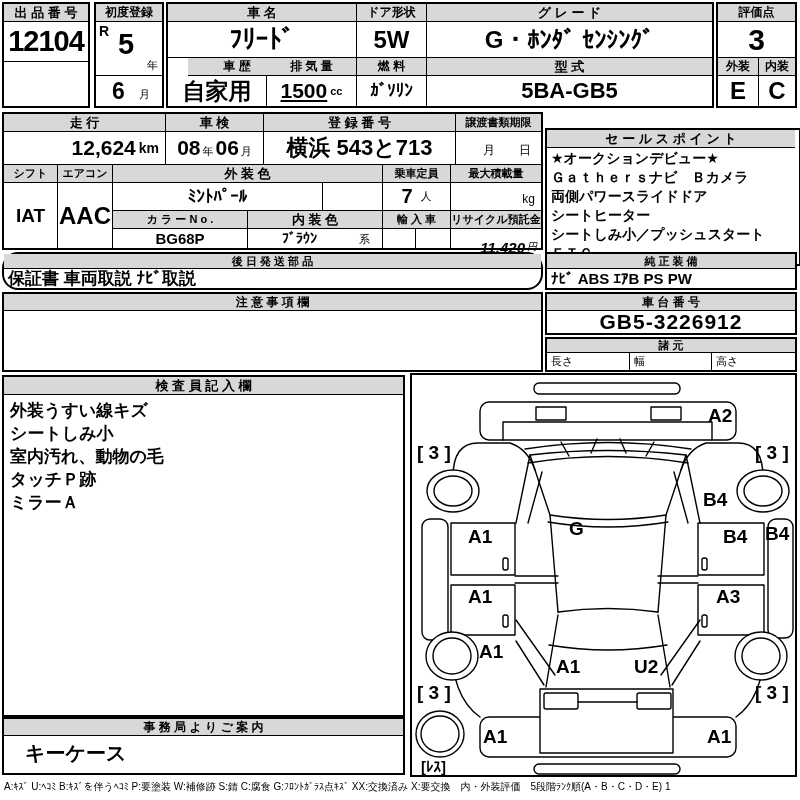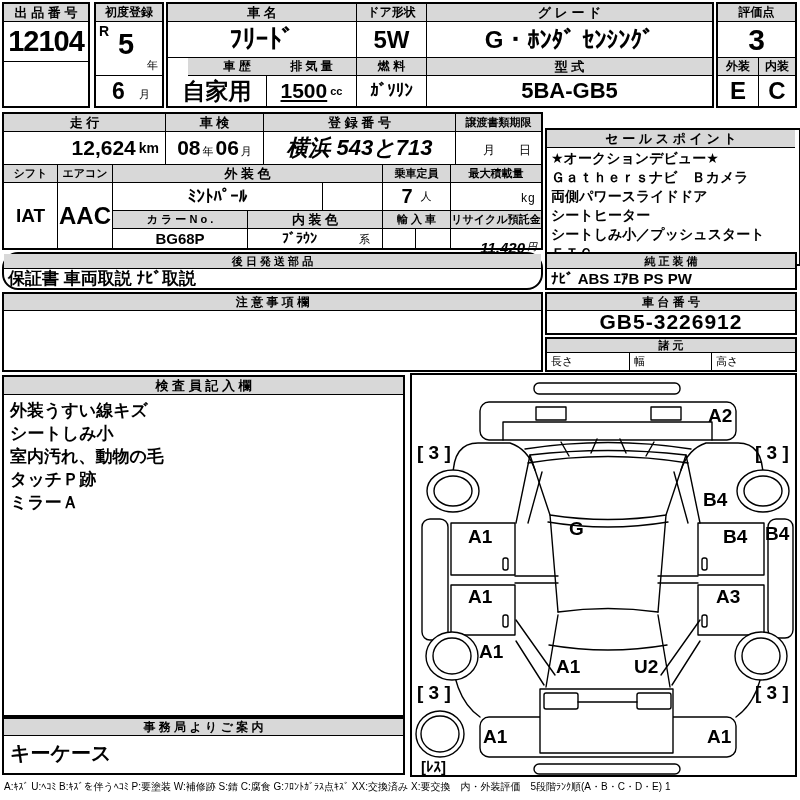--- a/index.html
+++ b/index.html
@@ -83,41 +83,41 @@
   <div class="cell cr br bb" style="left:0;top:18px;width:162px;height:33px;padding-right:6px;">
     <span class="val" style="font-size:21px;">12,624</span>
     <span class="unit" style="font-size:14px;">km</span>
   </div>
   <div class="cell c br bb" style="left:162px;top:18px;width:98px;height:33px;">
     <span class="val" style="font-size:21px;">08</span>
     <span style="font-size:11px;margin:6px 2px 0 2px;">年</span>
     <span class="val" style="font-size:21px;">06</span>
     <span style="font-size:11px;margin:6px 0 0 2px;">月</span>
   </div>
-  <div class="cell c val br bb" style="left:260px;top:18px;width:192px;height:33px;font-size:22px;font-style:italic;">横浜 543と713</div>
+  <div class="cell c val br bb" style="left:260px;top:18px;width:192px;height:33px;font-size:22px;">横浜 543と713</div>
   <div class="cell bb" style="left:452px;top:18px;width:85px;height:33px;">
     <span style="position:absolute;right:10px;bottom:5px;font-size:12px;">月　　日</span>
   </div>
 
   <div class="cell hdr c br" style="left:0;top:51px;width:54px;height:18px;font-size:11px;">シフト</div>
   <div class="cell hdr c br" style="left:54px;top:51px;width:55px;height:18px;font-size:11px;">エアコン</div>
   <div class="cell hdr c br" style="left:109px;top:51px;width:270px;height:18px;">外 装 色</div>
   <div class="cell hdr c br" style="left:379px;top:51px;width:68px;height:18px;font-size:11px;">乗車定員</div>
   <div class="cell hdr c" style="left:447px;top:51px;width:90px;height:18px;font-size:11px;">最大積載量</div>
 
   <div class="cell c val br" style="left:0;top:69px;width:54px;height:65px;font-size:19px;">IAT</div>
   <div class="cell c val br" style="left:54px;top:69px;width:55px;height:65px;font-size:24px;">AAC</div>
 
   <div class="cell c val br bb" style="left:109px;top:69px;width:210px;height:28px;font-size:17px;">ﾐﾝﾄﾊﾟｰﾙ</div>
   <div class="cell br bb" style="left:319px;top:69px;width:60px;height:28px;"></div>
   <div class="cell c br bb" style="left:379px;top:69px;width:68px;height:28px;">
     <span class="val" style="font-size:20px;">7</span>
     <span class="unit" style="font-weight:normal;margin-left:8px;">人</span>
   </div>
-  <div class="cell bb" style="left:447px;top:69px;width:90px;height:28px;font-family:Liberation Mono, monospace;">
+  <div class="cell bb" style="left:447px;top:69px;width:90px;height:28px;">
     <span style="position:absolute;right:6px;bottom:4px;font-size:12px;">kg</span>
   </div>
 
   <div class="cell hdr c br" style="left:109px;top:97px;width:135px;height:18px;font-size:11px;">カ ラ ー N o .</div>
   <div class="cell hdr c br" style="left:244px;top:97px;width:135px;height:18px;">内 装 色</div>
   <div class="cell hdr c br" style="left:379px;top:97px;width:68px;height:18px;font-size:11px;">輸 入 車</div>
   <div class="cell hdr c" style="left:447px;top:97px;width:90px;height:18px;font-size:11px;">リサイクル預託金</div>
 
   <div class="cell c val br" style="left:109px;top:115px;width:135px;height:19px;font-size:15px;">BG68P</div>
   <div class="cell br" style="left:244px;top:115px;width:135px;height:19px;">
@@ -177,21 +177,21 @@
     <div>外装うすい線キズ</div>
     <div>シートしみ小</div>
     <div>室内汚れ、動物の毛</div>
     <div>タッチＰ跡</div>
     <div>ミラーＡ</div>
   </div>
 </div>
 
 <div class="box" style="left:2px;top:717px;width:403px;height:58px;">
   <div class="cell hdr c" style="left:0;top:0;width:399px;height:17px;font-size:12px;">事 務 局 よ り ご 案 内</div>
-  <div class="cell cl val" style="left:0;top:17px;width:399px;height:37px;font-size:20px;padding-left:6px;align-items:flex-start;padding-top:4px;">キーケース</div>
+  <div class="cell cl val" style="left:0;top:17px;width:399px;height:37px;font-size:20px;padding-left:21px;align-items:flex-start;padding-top:4px;">キーケース</div>
 </div>
 
 <div class="box" style="left:410px;top:373px;width:387px;height:404px;">
   <svg width="383" height="400" viewBox="0 0 383 400">
     <g fill="none" stroke="#000" stroke-width="1.4" stroke-linejoin="round" stroke-linecap="round">
 
       <rect x="122" y="8" width="146" height="11" rx="5" fill="#fff"></rect>
       <rect x="68" y="27" width="256" height="38" rx="9" fill="#fff"></rect>
       <rect x="124" y="32" width="30" height="13"></rect>
       <rect x="239" y="32" width="30" height="13"></rect>

